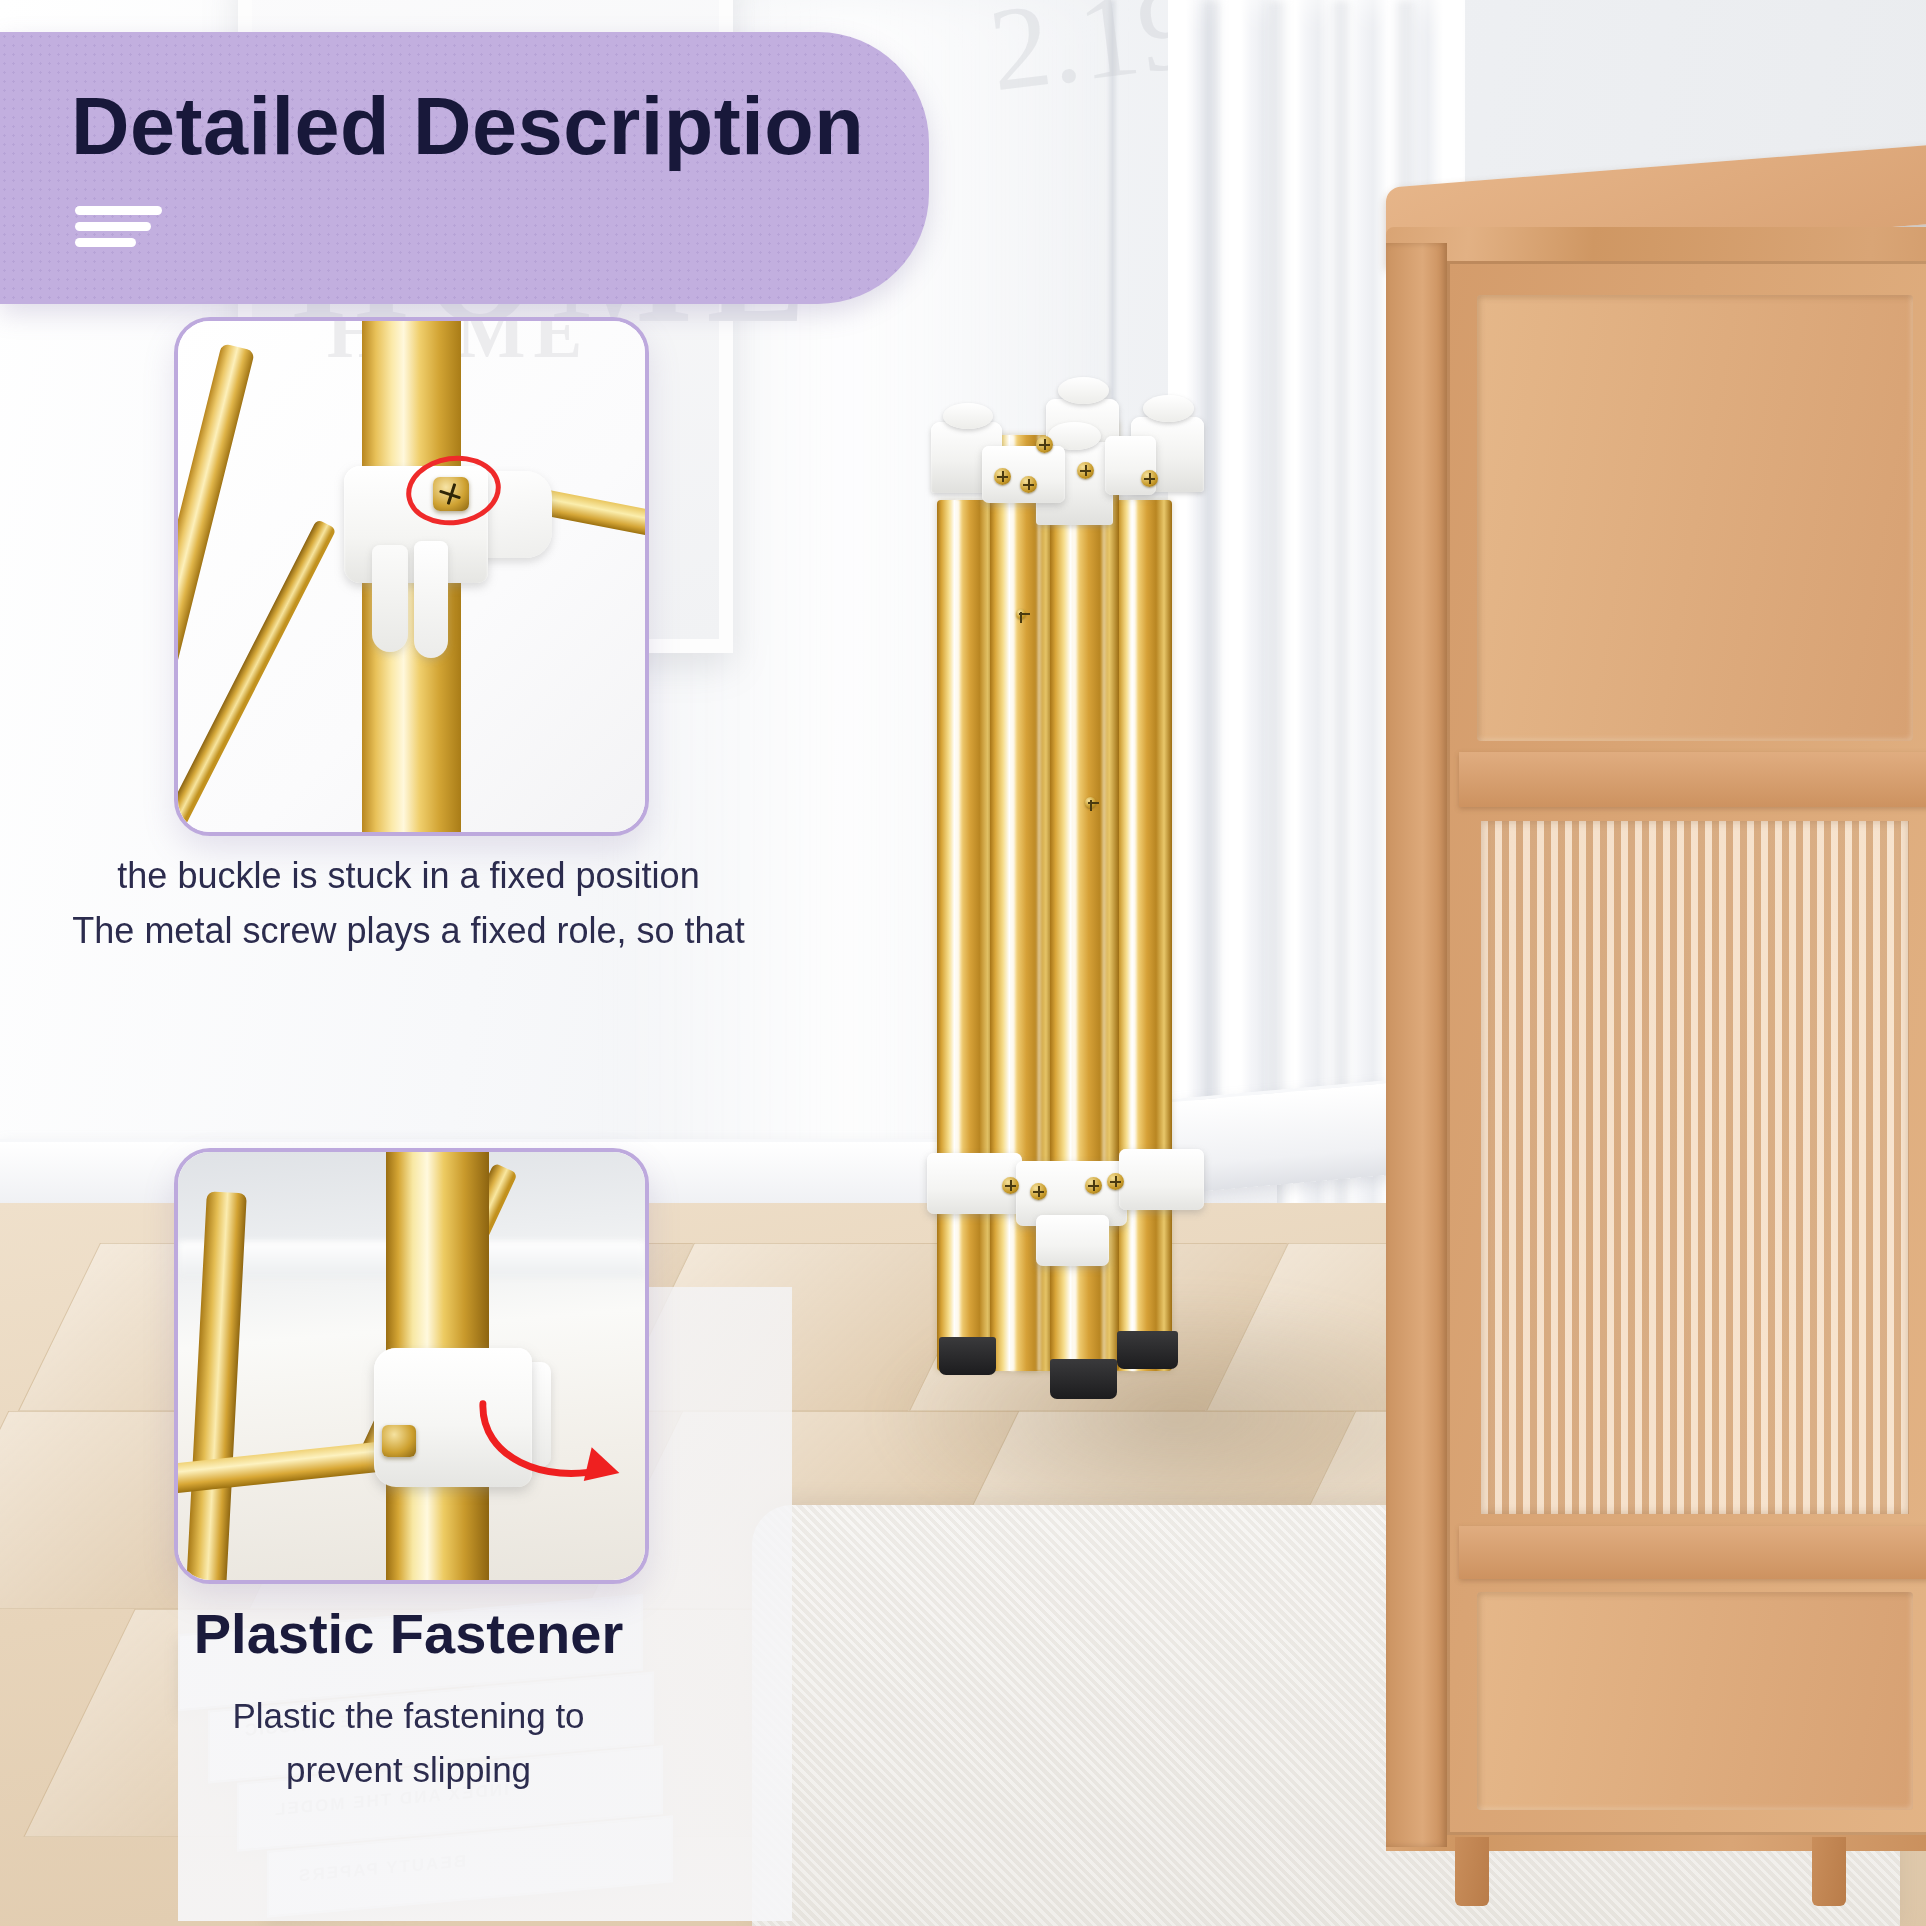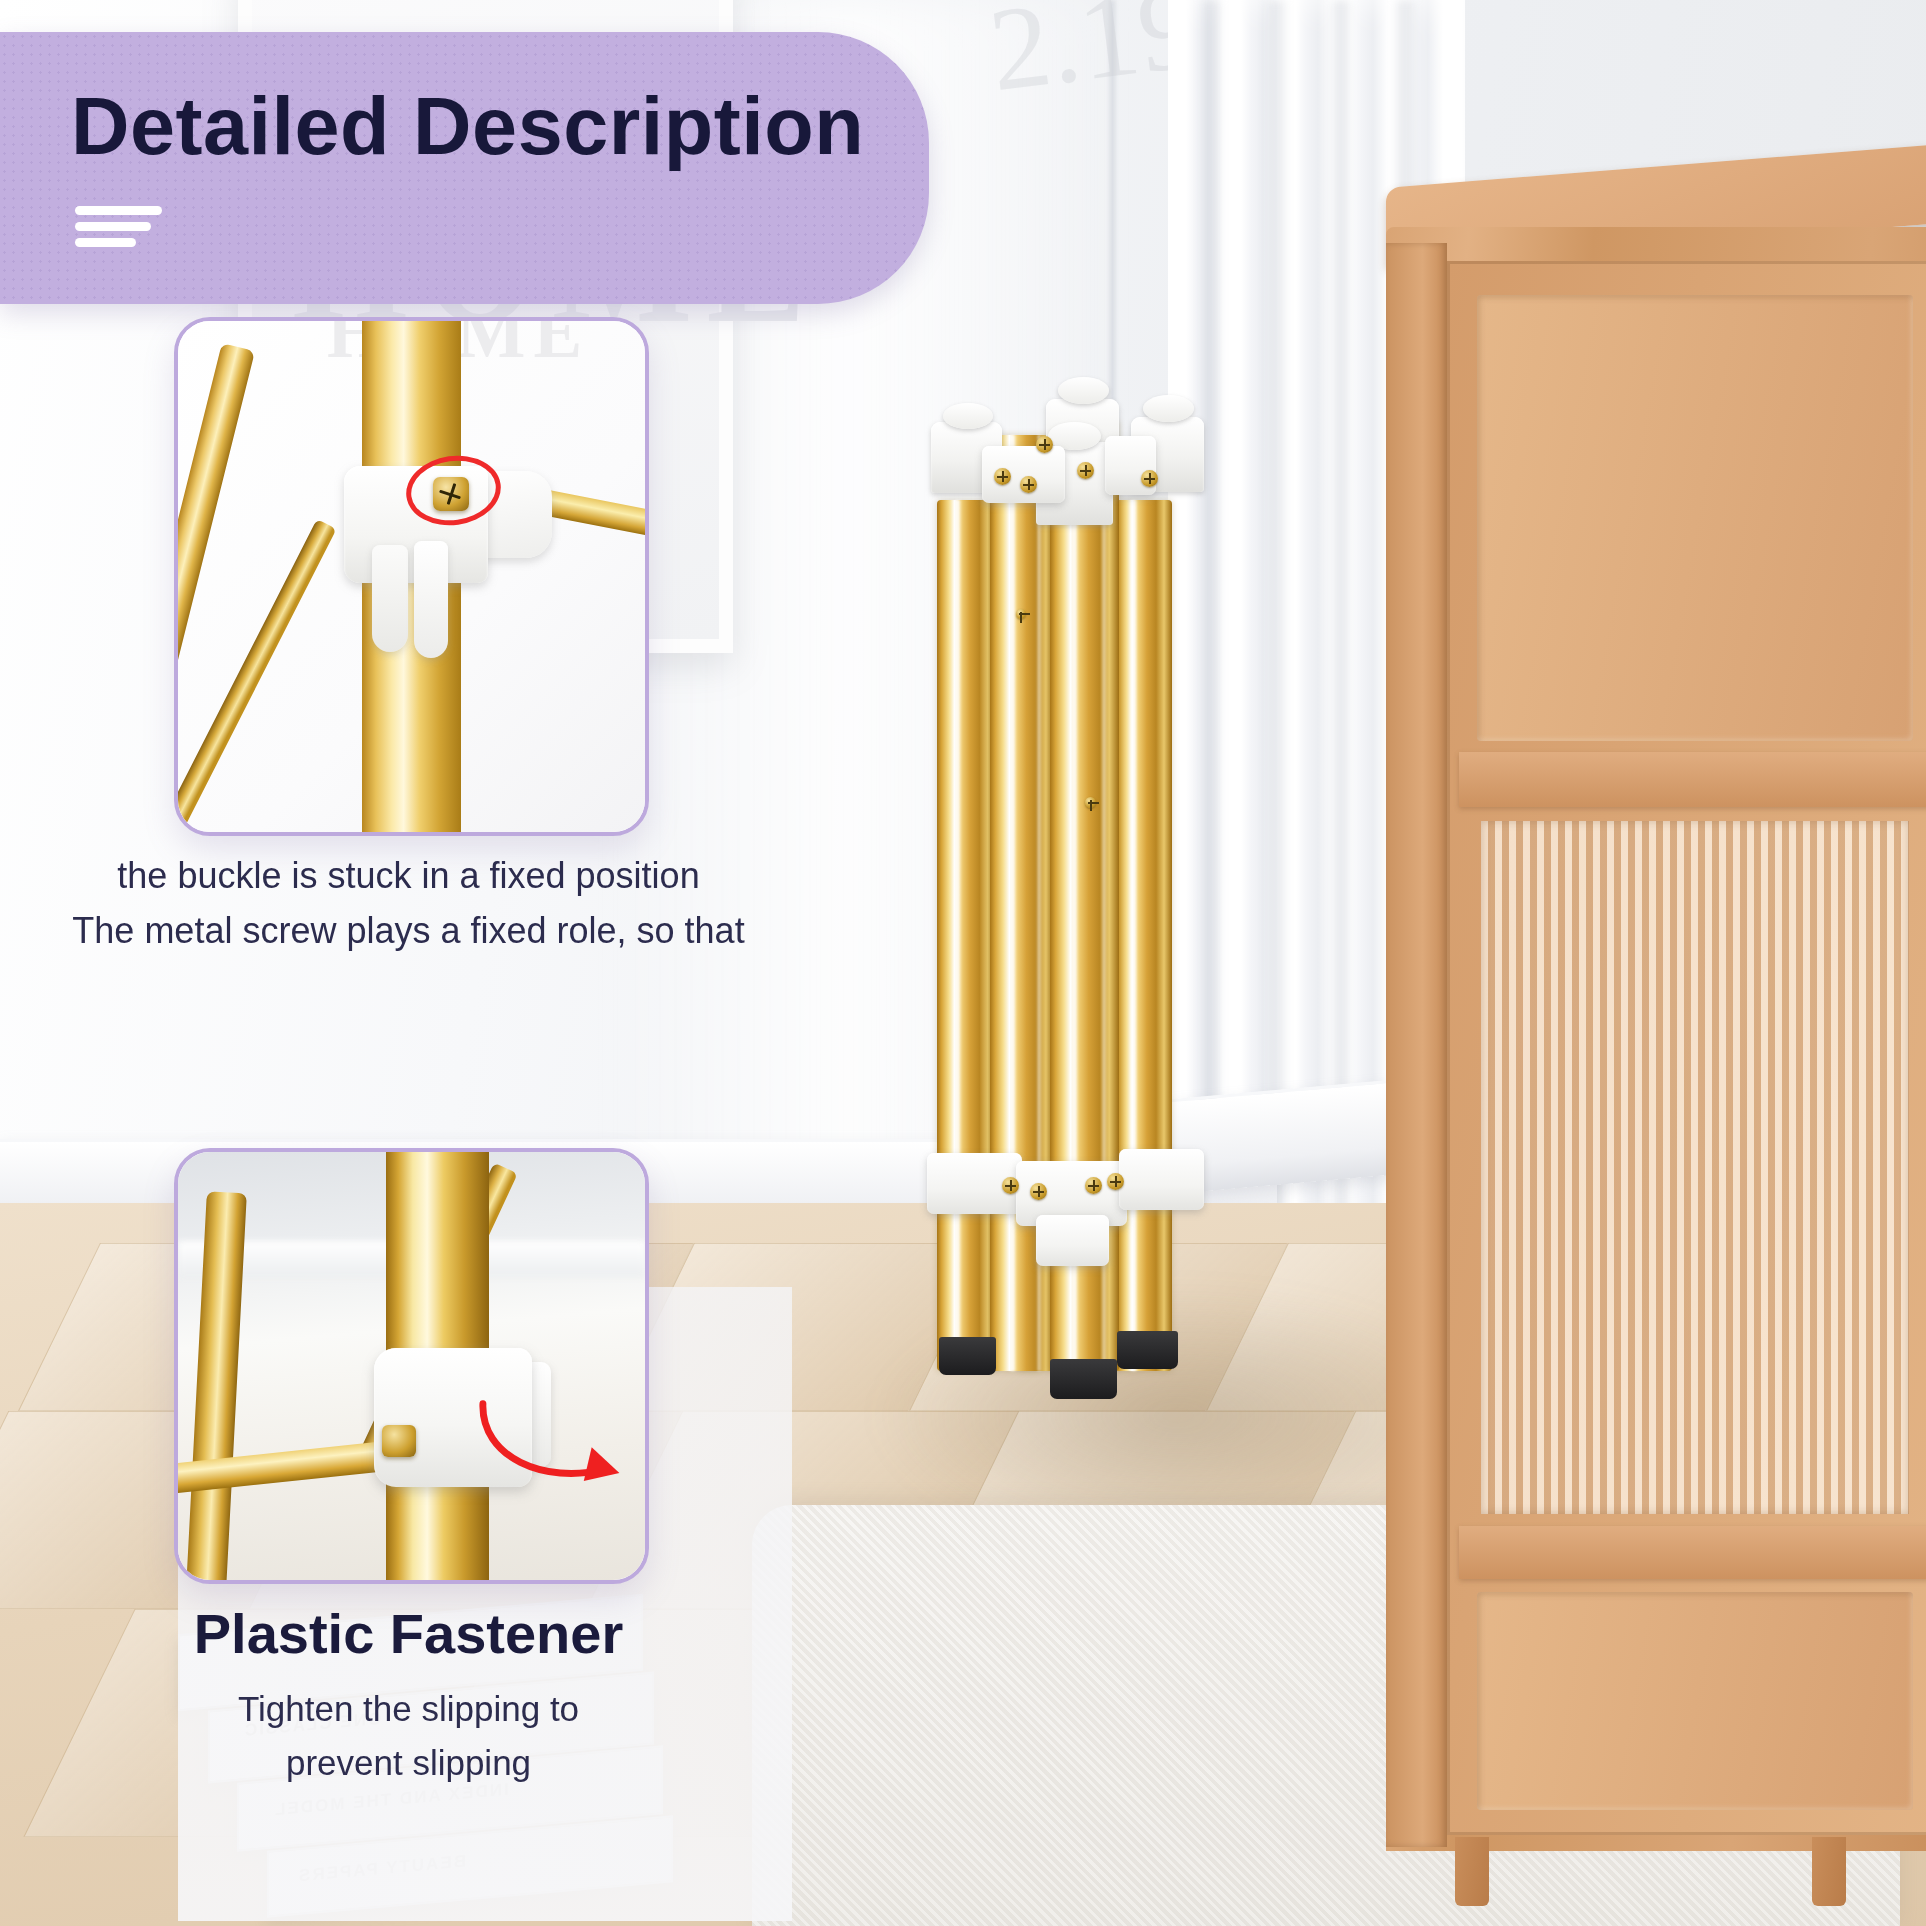--- a/index.html
+++ b/index.html
@@ -381,21 +381,21 @@
   .c2-arrow { position:absolute; left:297px; top:210px; width:178px; height:129px; }
 
   
   .feature-text { position:absolute; width:733px; text-align:center; }
   #text-1 { left:42px; top:849px; }
   #text-2 { left:42px; top:1602px; }
   .feature-title {
     font-size:57px; font-weight:700; color:#1b1b3c; line-height:1.15;
     margin-bottom:22px;
   }
-  #text-2 .feature-title { font-size:56px; margin-bottom:16px; }
+  #text-2 .feature-title { font-size:56px; margin-bottom:23px; }
   .feature-desc {
     font-size:36px; color:#2c2c4e; line-height:1.52; font-weight:400;
   }
   #text-2 .feature-desc { font-size:35px; }
 
   
   .books { position:absolute; left:178px; top:1287px; width:614px; height:634px; }
   .book {
     position:absolute;
     background:linear-gradient(100deg,#ffffff,#f2f1ef);
@@ -602,17 +602,17 @@
     <svg class="c2-arrow" viewBox="0 0 180 130">
       <path d="M8 42 C 6 96, 70 124, 132 108" fill="none" stroke="#ef2020" stroke-width="7" stroke-linecap="round"></path>
       <path d="M118 86 L 146 112 L 110 120 Z" fill="#ef2020"></path>
     </svg>
   </div>
 </div>
 
 <div class="feature-text" id="text-2">
   <div class="feature-title">Plastic Fastener</div>
   <div class="feature-desc">
-    <div>Tighten the slipping to</div>
+    <div>Plastic the fastening to</div>
     <div>prevent slipping</div>
   </div>
 </div>
 
 
 </body></html>

